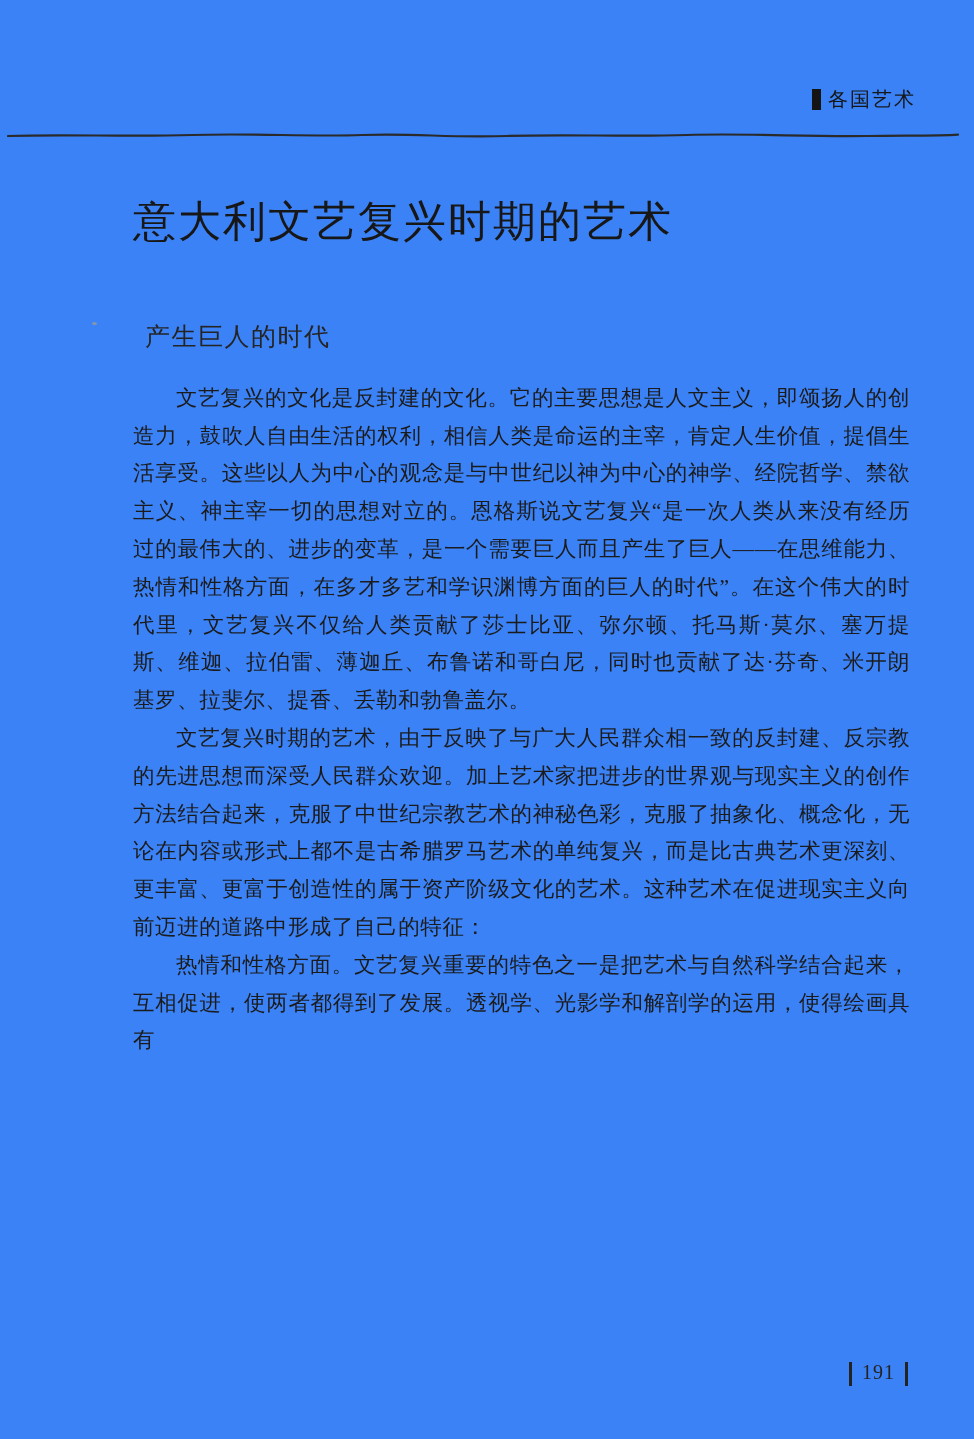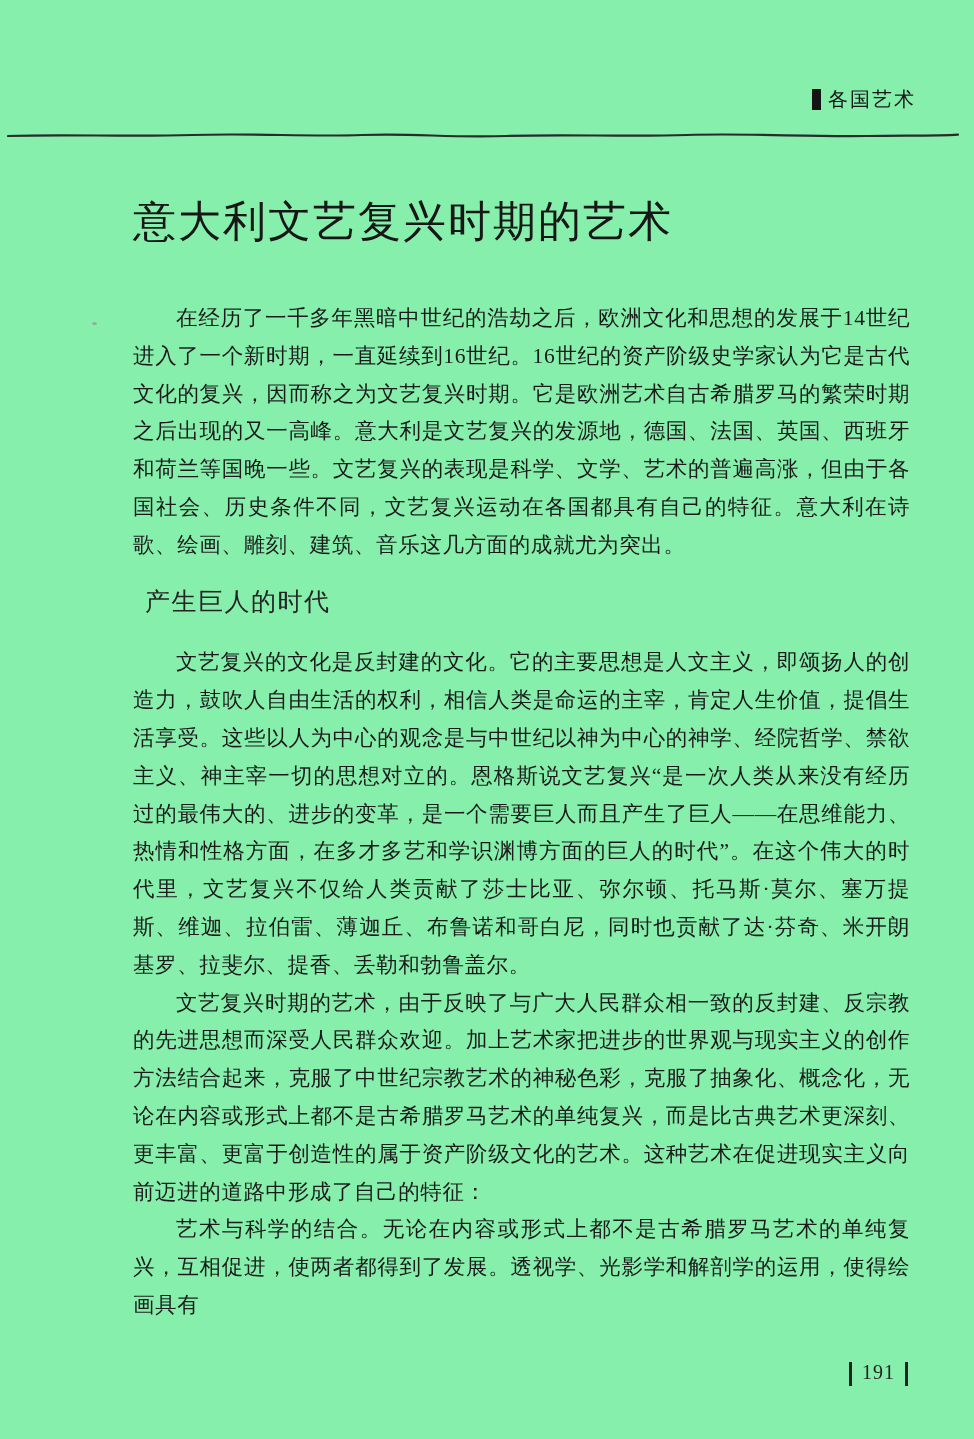--- a/index.html
+++ b/index.html
@@ -4,21 +4,21 @@
 <style>
   html, body {
     margin: 0;
     padding: 0;
     background: #ffffff;
   }
   .page-canvas {
     position: relative;
     width: 974px;
     height: 1439px;
-    background: #86efac;
+    background: #3b82f6;
     overflow: hidden;
     font-family: "Liberation Serif", "DejaVu Serif", serif;
     color: #1b1b1b;
   }
 
   
   .running-head {
     position: absolute;
     top: 86px;
     left: 812px;
@@ -129,25 +129,24 @@
     <svg width="952" height="10" viewBox="0 0 952 10">
       <path d="M1,6 C60,4 120,7 185,5 C250,3 300,7 355,5 C410,3 440,8 500,6 C560,4 620,7 680,5 C740,3 800,7 860,6 C900,5.4 930,6 951,4.6" fill="none" stroke="#2a2a2a" stroke-width="2.2" stroke-linecap="round"></path>
     </svg>
   </div>
 
   <h1 class="article-title">意大利文艺复兴时期的艺术</h1>
 
   <div class="scan-speck"></div>
 
   <div class="body-column">
-    <p>在经历了一千多年黑暗中世纪的浩劫之后，欧洲文化和思想的发展于14世纪进入了一个新时期，一直延续到16世纪。16世纪的资产阶级史学家认为它是古代文化的复兴，因而称之为文艺复兴时期。它是欧洲艺术自古希腊罗马的繁荣时期之后出现的又一高峰。意大利是文艺复兴的发源地，德国、法国、英国、西班牙和荷兰等国晚一些。文艺复兴的表现是科学、文学、艺术的普遍高涨，但由于各国社会、历史条件不同，文艺复兴运动在各国都具有自己的特征。意大利在诗歌、绘画、雕刻、建筑、音乐这几方面的成就尤为突出。</p>
     <h2 class="section-heading">产生巨人的时代</h2>
     <p>文艺复兴的文化是反封建的文化。它的主要思想是人文主义，即颂扬人的创造力，鼓吹人自由生活的权利，相信人类是命运的主宰，肯定人生价值，提倡生活享受。这些以人为中心的观念是与中世纪以神为中心的神学、经院哲学、禁欲主义、神主宰一切的思想对立的。恩格斯说文艺复兴“是一次人类从来没有经历过的最伟大的、进步的变革，是一个需要巨人而且产生了巨人——在思维能力、热情和性格方面，在多才多艺和学识渊博方面的巨人的时代”。在这个伟大的时代里，文艺复兴不仅给人类贡献了莎士比亚、弥尔顿、托马斯·莫尔、塞万提斯、维迦、拉伯雷、薄迦丘、布鲁诺和哥白尼，同时也贡献了达·芬奇、米开朗基罗、拉斐尔、提香、丢勒和勃鲁盖尔。</p>
     <p>文艺复兴时期的艺术，由于反映了与广大人民群众相一致的反封建、反宗教的先进思想而深受人民群众欢迎。加上艺术家把进步的世界观与现实主义的创作方法结合起来，克服了中世纪宗教艺术的神秘色彩，克服了抽象化、概念化，无论在内容或形式上都不是古希腊罗马艺术的单纯复兴，而是比古典艺术更深刻、更丰富、更富于创造性的属于资产阶级文化的艺术。这种艺术在促进现实主义向前迈进的道路中形成了自己的特征：</p>
-    <p>艺术与科学的结合。无论在内容或形式上都不是古希腊罗马艺术的单纯复兴，互相促进，使两者都得到了发展。透视学、光影学和解剖学的运用，使得绘画具有</p>
+    <p>热情和性格方面。文艺复兴重要的特色之一是把艺术与自然科学结合起来，互相促进，使两者都得到了发展。透视学、光影学和解剖学的运用，使得绘画具有</p>
   </div>
 
   <div class="folio">
     <span class="folio-bar"></span>
     <span class="folio-number">191</span>
     <span class="folio-bar"></span>
   </div>
 
 </div>
 

